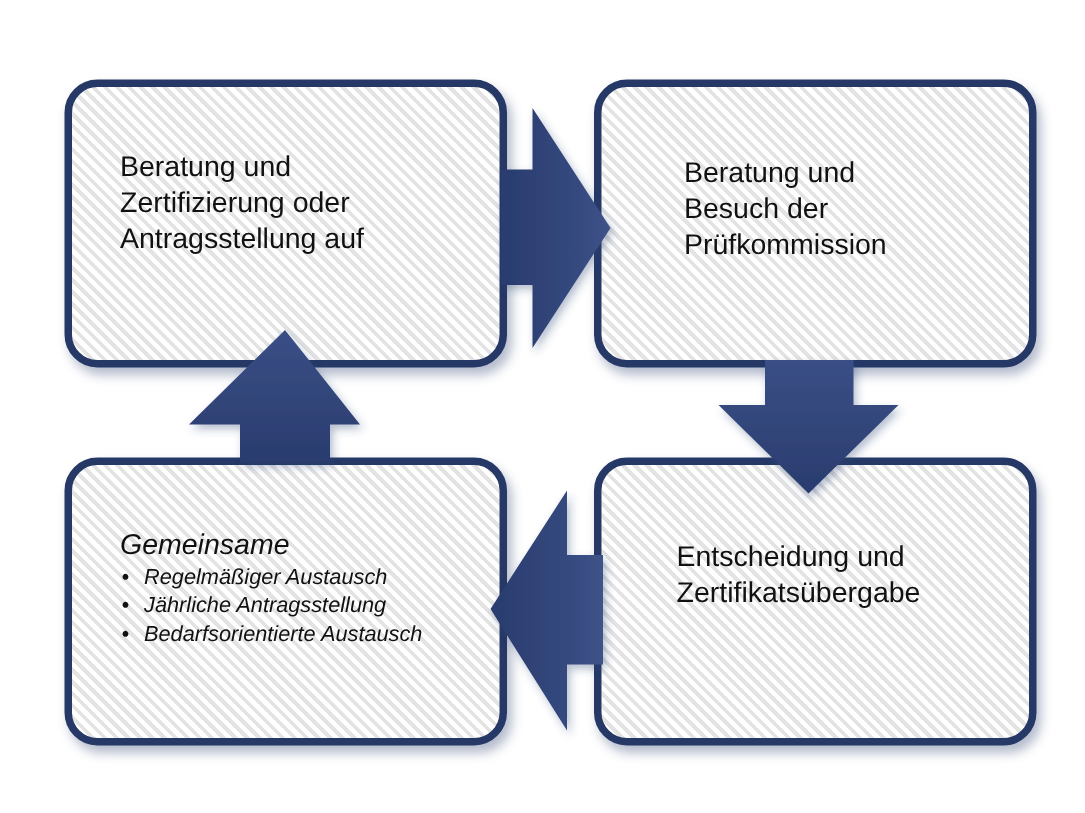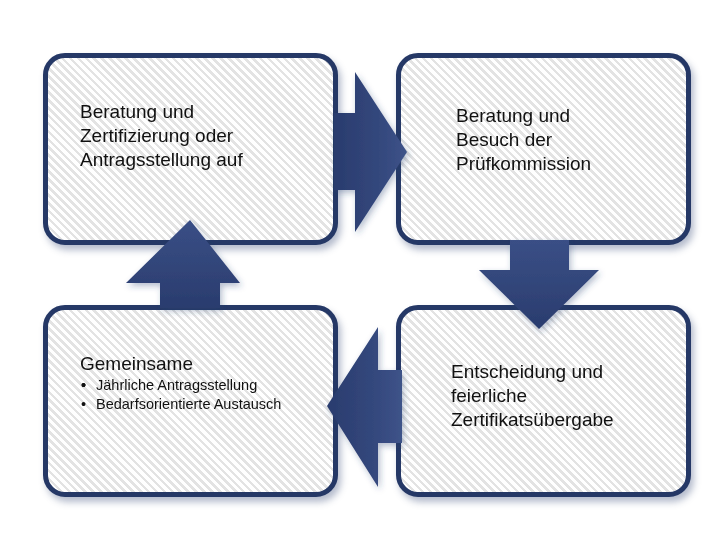--- a/index.html
+++ b/index.html
@@ -67,29 +67,29 @@
 </div>
 
 <div class="box-text" style="left:456px; top:104px;">
   <span class="line">Beratung und</span>
   <span class="line">Besuch der</span>
   <span class="line">Prüfkommission</span>
 </div>
 
 <div class="box-text" style="left:451px; top:360px;">
   <span class="line">Entscheidung und</span>
-  <span class="line">feierliche</span>
   <span class="line">Zertifikatsübergabe</span>
 </div>
 
-<div class="box-text" style="left:80px; top:352px;">
+<div class="box-text" style="left:80px; top:352px;font-style:italic;">
   <span class="line">Gemeinsame</span>
   <ul class="bullets">
     <li>
       <span class="dot">•</span>
+      <span>Regelmäßiger Austausch</span>
     </li>
     <li>
       <span class="dot">•</span>
       <span>Jährliche Antragsstellung</span>
     </li>
     <li>
       <span class="dot">•</span>
       <span>Bedarfsorientierte Austausch</span>
     </li>
   </ul>

